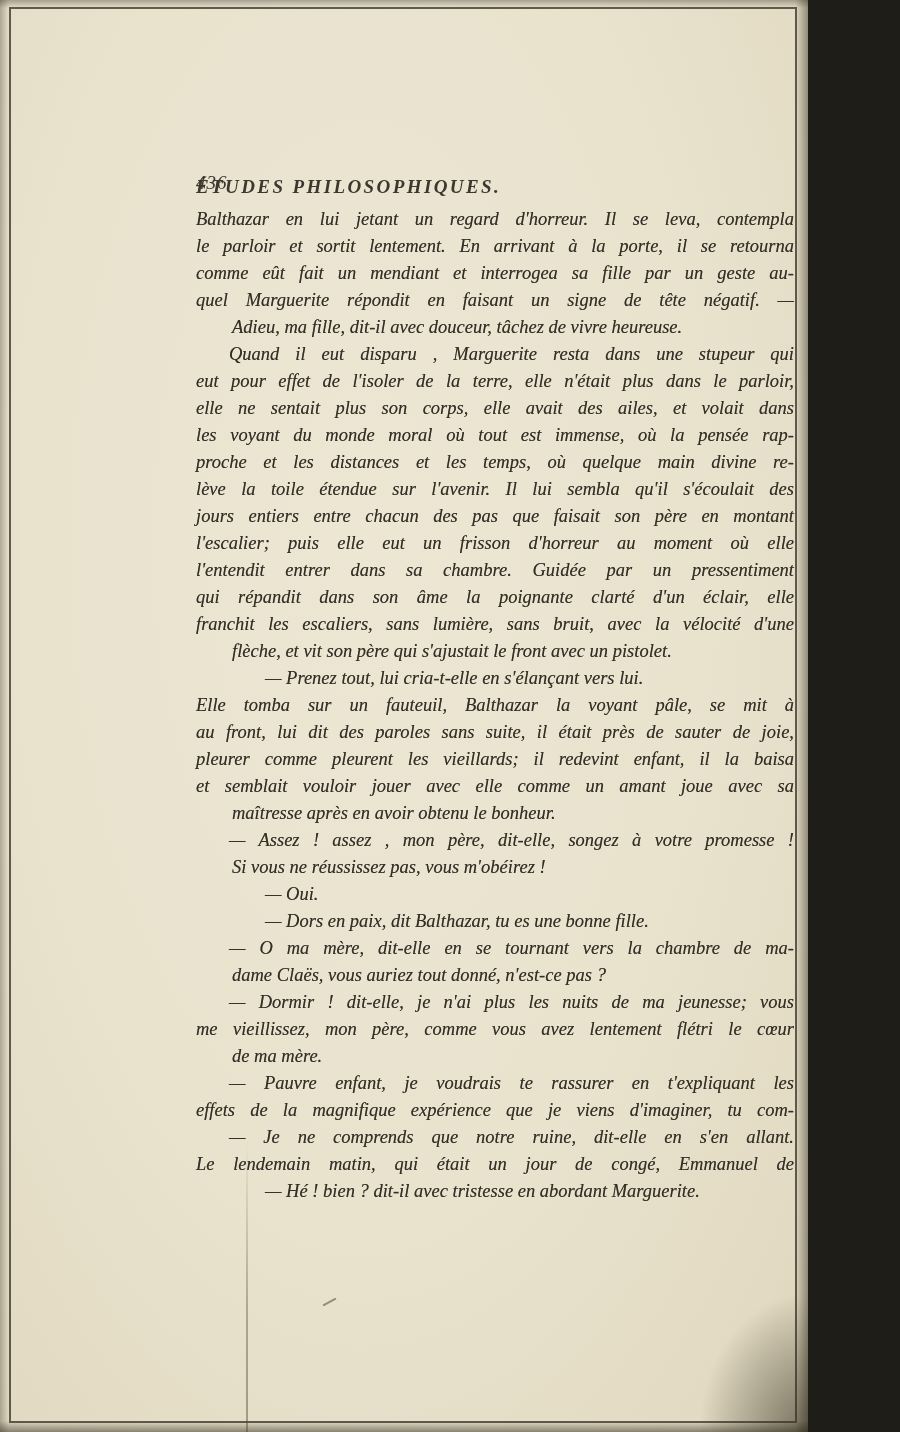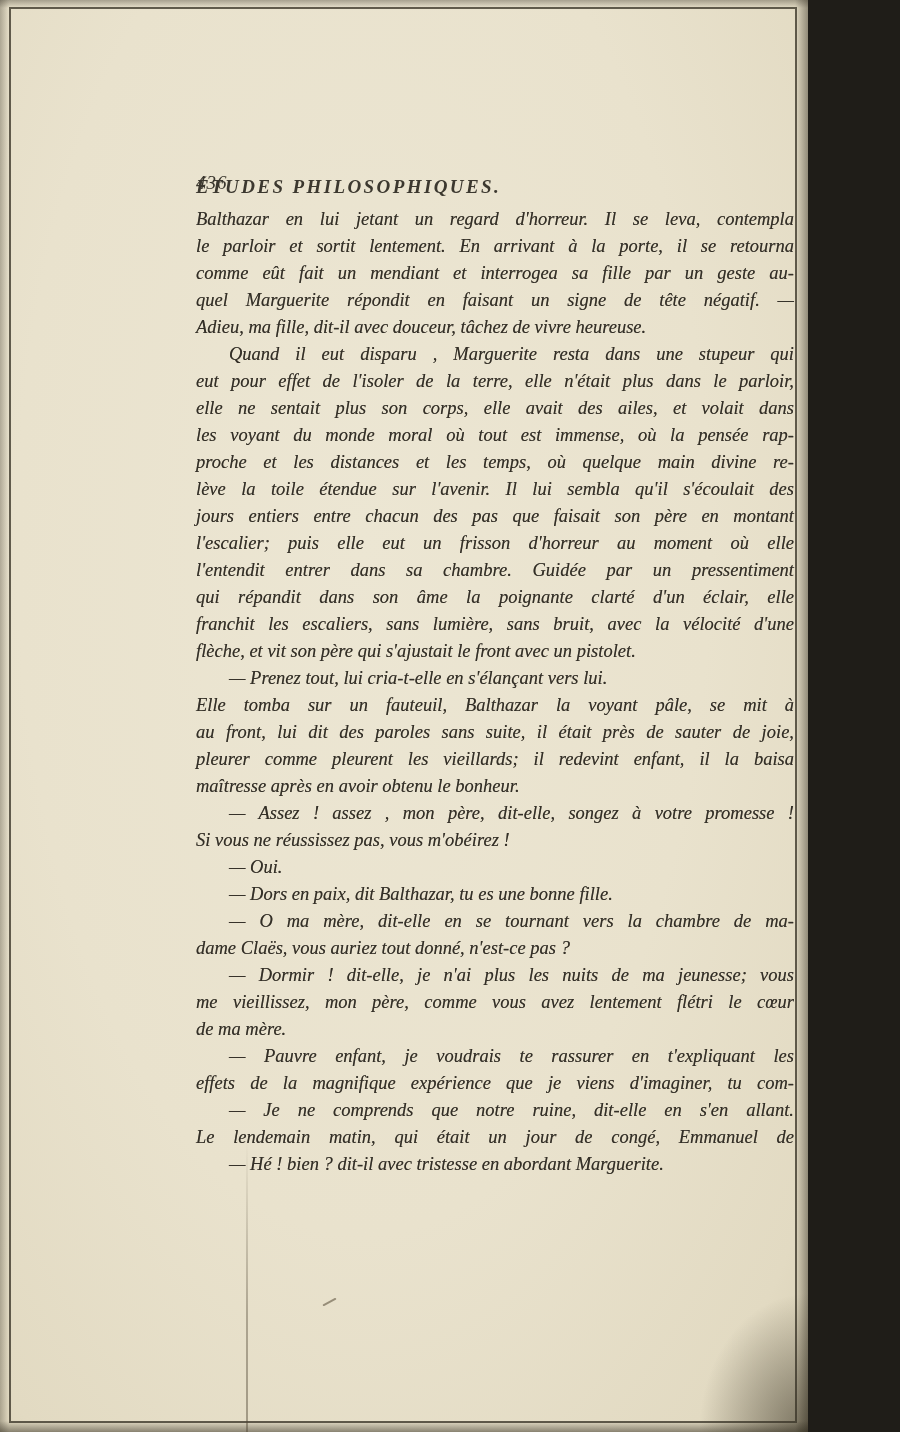--- a/index.html
+++ b/index.html
@@ -64,21 +64,21 @@
     color: #3c382f;
   }
   .body-text {
     margin-top: 8px;
     font-size: 18.5px;
     line-height: 27px;
     text-shadow: 0 0 0.5px rgba(52,46,36,0.55);
   }
   .para { margin: 0; }
   .line { text-align: justify; text-align-last: justify; white-space: normal; }
-  .line.last { text-align-last: left; }
+  .line.last { text-align-last: left; margin-left: 36px; }
   .line.indent { text-indent: 33px; }
 </style>
 </head>
 <body>
 
 <div class="page">
   <div class="shade-top"></div>
   <div class="shade-left"></div>
   <div class="shade-right"></div>
   <div class="shade-bottom"></div>
@@ -114,20 +114,21 @@
           <div class="line">franchit les escaliers, sans lumière, sans bruit, avec la vélocité d'une</div>
           <div class="line last">flèche, et vit son père qui s'ajustait le front avec un pistolet.</div>
         </div>
         <div class="para">
           <div class="line last indent">— Prenez tout, lui cria-t-elle en s'élançant vers lui.</div>
         </div>
         <div class="para">
           <div class="line">Elle tomba sur un fauteuil, Balthazar la voyant pâle, se mit à</div>
           <div class="line">au front, lui dit des paroles sans suite, il était près de sauter de joie,</div>
           <div class="line">pleurer comme pleurent les vieillards; il redevint enfant, il la baisa</div>
+          <div class="line">et semblait vouloir jouer avec elle comme un amant joue avec sa</div>
           <div class="line last">maîtresse après en avoir obtenu le bonheur.</div>
         </div>
         <div class="para">
           <div class="line indent">— Assez ! assez , mon père, dit-elle, songez à votre promesse !</div>
           <div class="line last">Si vous ne réussissez pas, vous m'obéirez !</div>
         </div>
         <div class="para">
           <div class="line last indent">— Oui.</div>
         </div>
         <div class="para">

